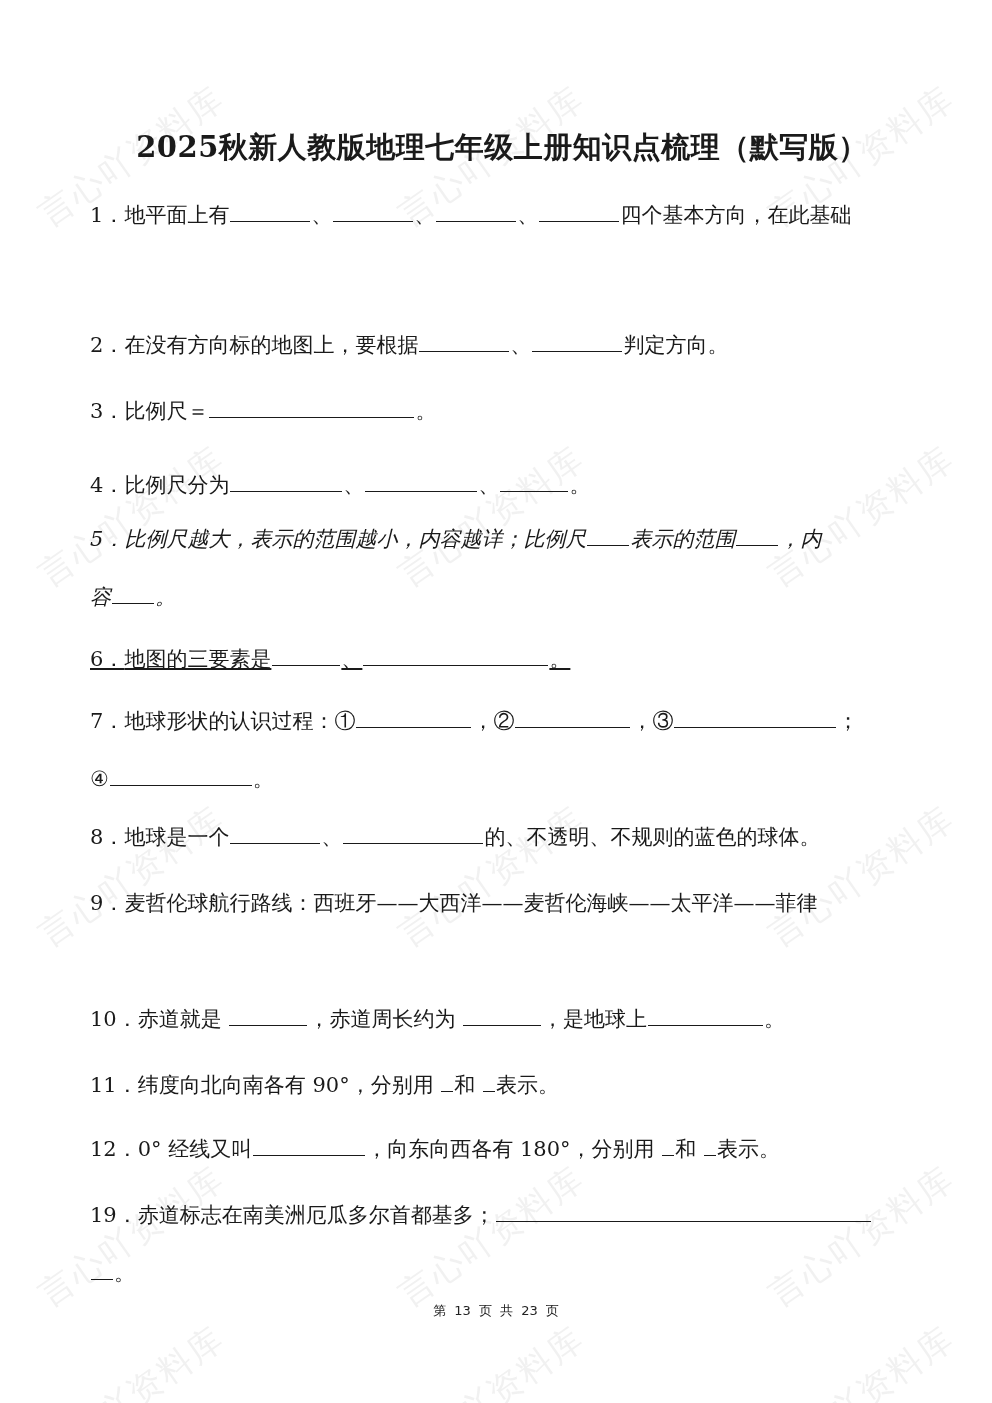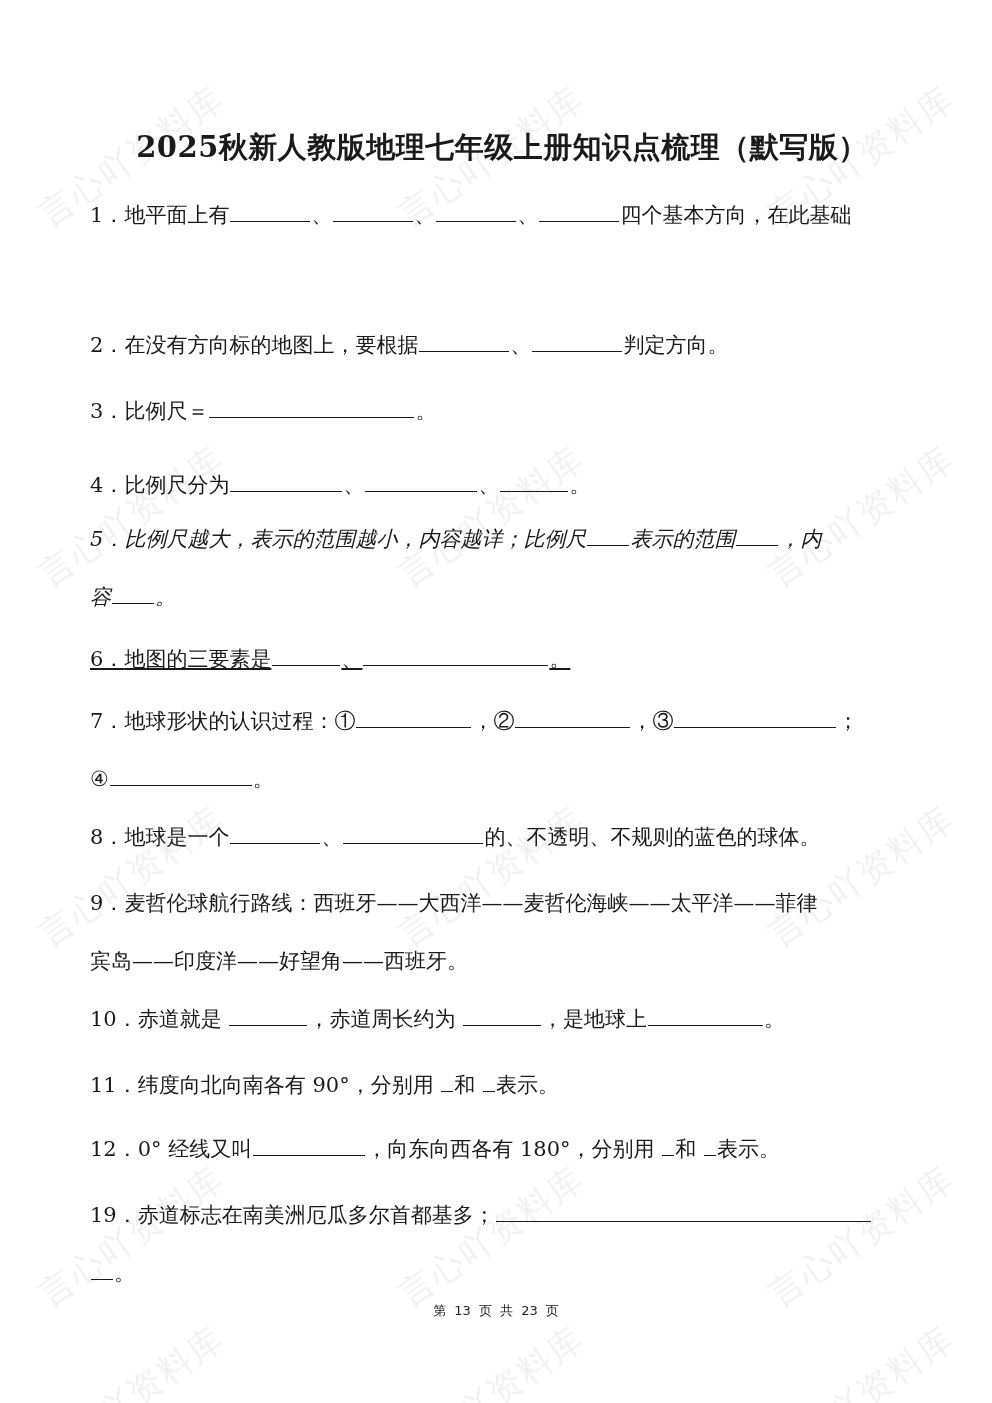--- a/index.html
+++ b/index.html
@@ -64,21 +64,20 @@
       </div>
       <div class="q" style="top: 692px;">
         <span class="line"><span>7．</span><span>地球形状的认识过程：①</span><span class="blank" style="width: 115px;"></span><span>，②</span><span class="blank" style="width: 115px;"></span><span>，③</span><span class="blank" style="width: 162px;"></span><span>；</span></span>
         <span class="line"><span>④</span><span class="blank" style="width: 142px;"></span><span>。</span></span>
       </div>
       <div class="q" style="top: 808px;">
         <span class="line"><span>8．</span><span>地球是一个</span><span class="blank" style="width: 90px;"></span><span>、</span><span class="blank" style="width: 140px;"></span><span>的、不透明、不规则的蓝色的球体。</span></span>
       </div>
       <div class="q" style="top: 874px;">
         <span class="line"><span>9．</span><span>麦哲伦球航行路线：西班牙——大西洋——麦哲伦海峡——太平洋——菲律</span></span>
-        <span class="line"><span>宾岛——印度洋——好望角——西班牙。</span></span>
       </div>
       <div class="q" style="top: 990px;">
         <span class="line"><span>10．</span><span>赤道就是 </span><span class="blank" style="width: 78px;"></span><span>，赤道周长约为 </span><span class="blank" style="width: 78px;"></span><span>，是地球上</span><span class="blank" style="width: 115px;"></span><span>。</span></span>
       </div>
       <div class="q" style="top: 1056px;">
         <span class="line"><span>11．</span><span>纬度向北向南各有 90°，分别用 </span><span class="blank" style="width: 12px;"></span><span>和 </span><span class="blank" style="width: 12px;"></span><span>表示。</span></span>
       </div>
       <div class="q" style="top: 1120px;">
         <span class="line"><span>12．</span><span>0° 经线又叫</span><span class="blank" style="width: 112px;"></span><span>，向东向西各有 180°，分别用 </span><span class="blank" style="width: 12px;"></span><span>和 </span><span class="blank" style="width: 12px;"></span><span>表示。</span></span>
       </div>

